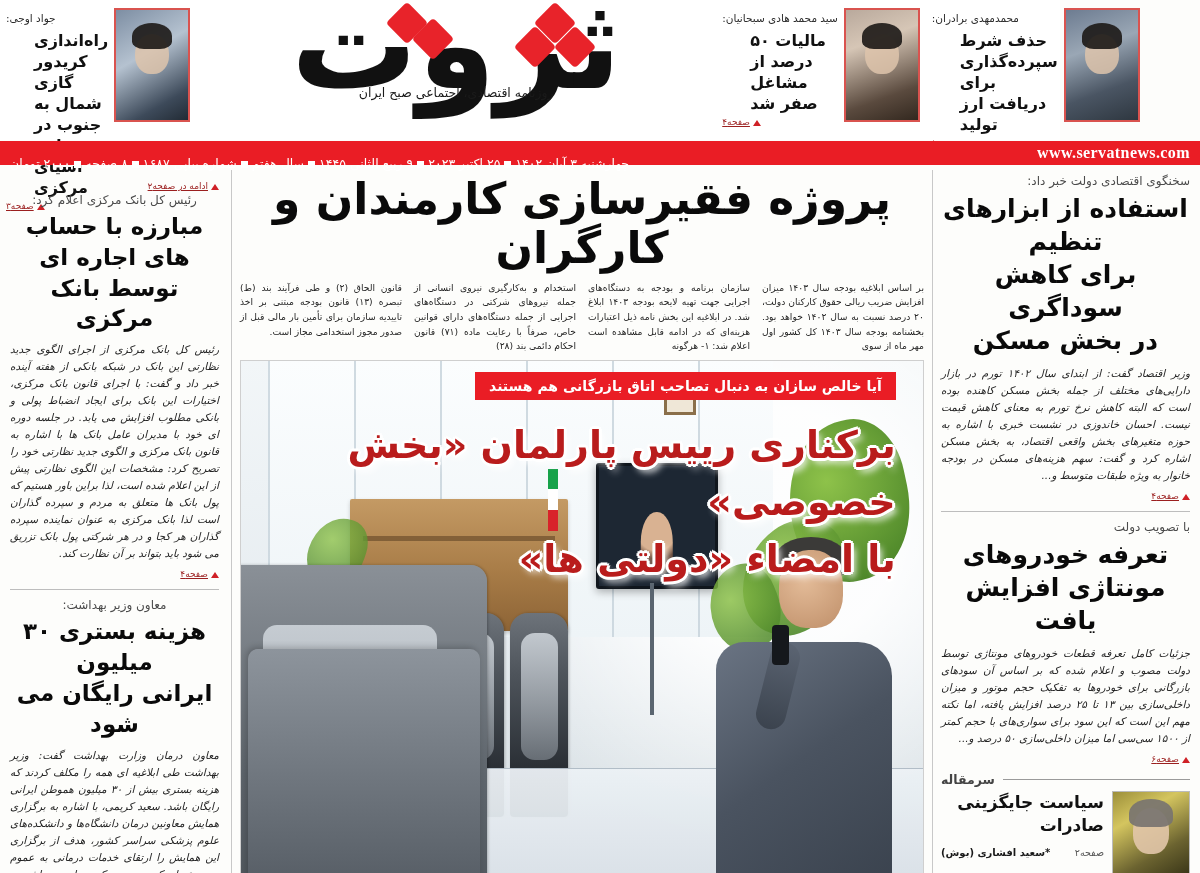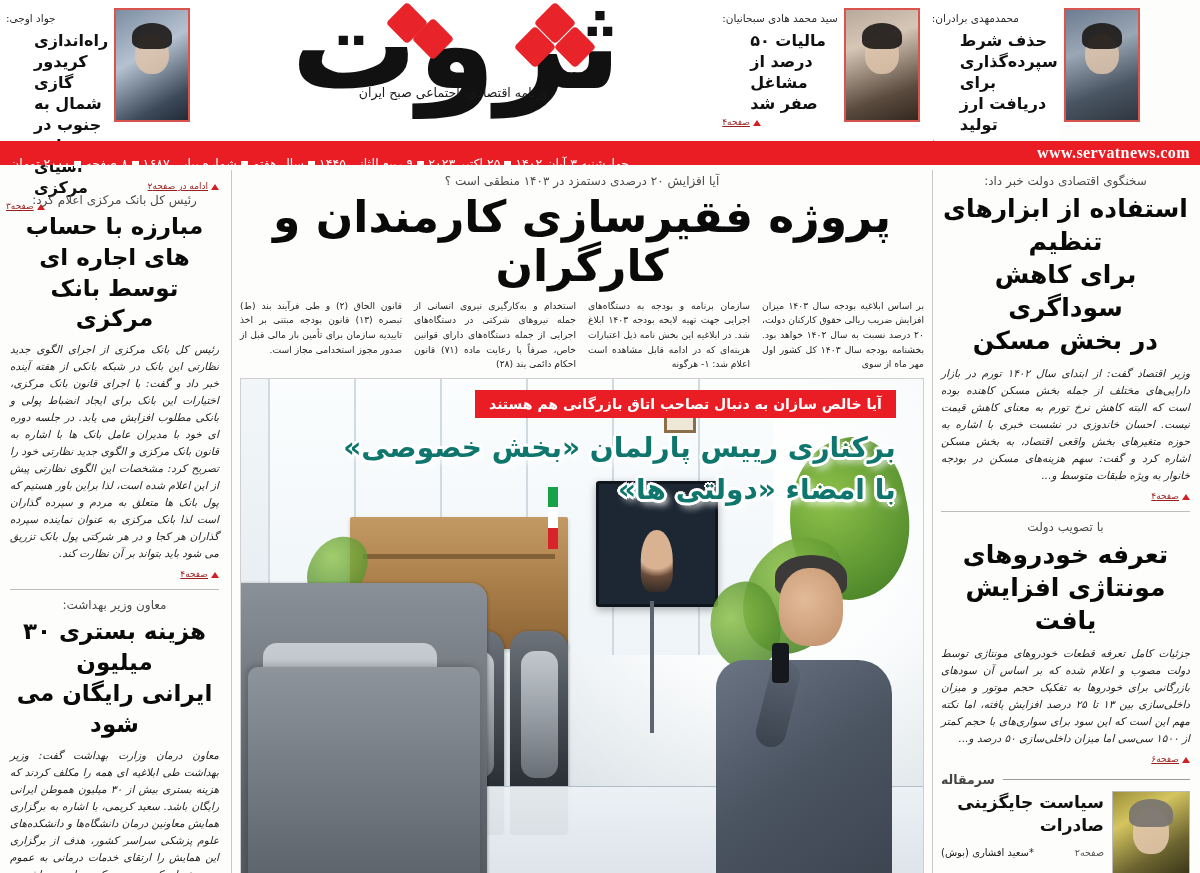--- a/index.html
+++ b/index.html
@@ -231,21 +231,21 @@
     border-right: 1px solid #c8c8c8;
   }
 
   .kicker {
     font-size: 12px;
     color: #4b4b4b;
     text-align: center;
     margin-bottom: 4px;
     font-weight: normal;
   }
-  .kicker.rt { }
+  .kicker.rt { text-align: right; }
 
   .hl-xl {
     font-size: 44px;
     font-weight: bold;
     text-align: center;
     line-height: 1.12;
     letter-spacing: -1px;
     color: #0a0a0a;
     margin: 0 0 8px 0;
   }
@@ -503,26 +503,26 @@
     font-size: 14px;
     font-weight: bold;
     padding: 6px 14px;
     white-space: nowrap;
     z-index: 20;
     letter-spacing: -0.2px;
   }
   .photo-hl {
     position: absolute;
     right: 4%;
-    top: 48px;
+    top: 56px;
     z-index: 20;
     text-align: right;
-    color: #0f766e;
-    font-weight: bold;
-    font-size: 28px;
+    color: #b91c1c;
+    font-weight: bold;
+    font-size: 38px;
     line-height: 1.5;
     letter-spacing: -0.5px;
     text-shadow:
       2px 2px 0 #fff, -2px 2px 0 #fff, 2px -2px 0 #fff, -2px -2px 0 #fff,
       0 3px 0 #fff, 3px 0 0 #fff, 0 -3px 0 #fff, -3px 0 0 #fff,
       4px 5px 7px rgba(255,255,255,0.95);
   }
   .photo-credit {
     position:absolute;
     left: 8px; bottom: 6px;
@@ -589,21 +589,21 @@
     color: #111;
     margin-bottom: 10px;
     letter-spacing:-.2px;
   }
   .op-meta {
     display:flex; justify-content: space-between; align-items:flex-end;
     font-size: 9.5px;
     color: #333;
   }
   .op-meta .pg { color:#555; }
-  .op-byline { font-size: 10px; color: #1a1a1a; font-weight: normal; }
+  .op-byline { font-size: 10px; color: #1a1a1a; font-weight: bold; }
 </style>
 </head>
 <body>
 
 <div class="page">
 
   <div class="masthead">
 
     <div class="mast-side">
       <div class="mug m3"></div>
@@ -696,21 +696,20 @@
             <span class="pg">صفحه۲</span>
             <span class="op-byline">*سعید افشاری (بوش)</span>
           </div>
         </div>
       </div>
 
     </div>
 
     <div class="col-center">
 
-      <div class="kicker">آیا افزایش ۲۰ درصدی دستمزد در ۱۴۰۳ منطقی است ؟</div>
       <div class="hl-xl">پروژه فقیرسازی کارمندان و کارگران</div>
 
       <div class="cols4">
         <p>بر اساس ابلاغیه بودجه سال ۱۴۰۳ میزان افزایش ضریب ریالی حقوق کارکنان دولت، ۲۰ درصد نسبت به سال ۱۴۰۲ خواهد بود. بخشنامه بودجه سال ۱۴۰۳ کل کشور اول مهر ماه از سوی</p>
         <p>سازمان برنامه و بودجه به دستگاه‌های اجرایی جهت تهیه لایحه بودجه ۱۴۰۳ ابلاغ شد. در ابلاغیه این بخش نامه ذیل اعتبارات هزینه‌ای که در ادامه قابل مشاهده است اعلام شد: ۱- هرگونه</p>
         <p>استخدام و به‌کارگیری نیروی انسانی از جمله نیروهای شرکتی در دستگاه‌های اجرایی از جمله دستگاه‌های دارای قوانین خاص، صرفاً با رعایت ماده (۷۱) قانون احکام دائمی بند (۲۸)</p>
         <p>قانون الحاق (۲) و طی فرآیند بند (ط) تبصره (۱۳) قانون بودجه مبتنی بر اخذ تاییدیه سازمان برای تأمین بار مالی قبل از صدور مجوز استخدامی مجاز است.</p>
       </div>
 
       <div class="photo-block">

